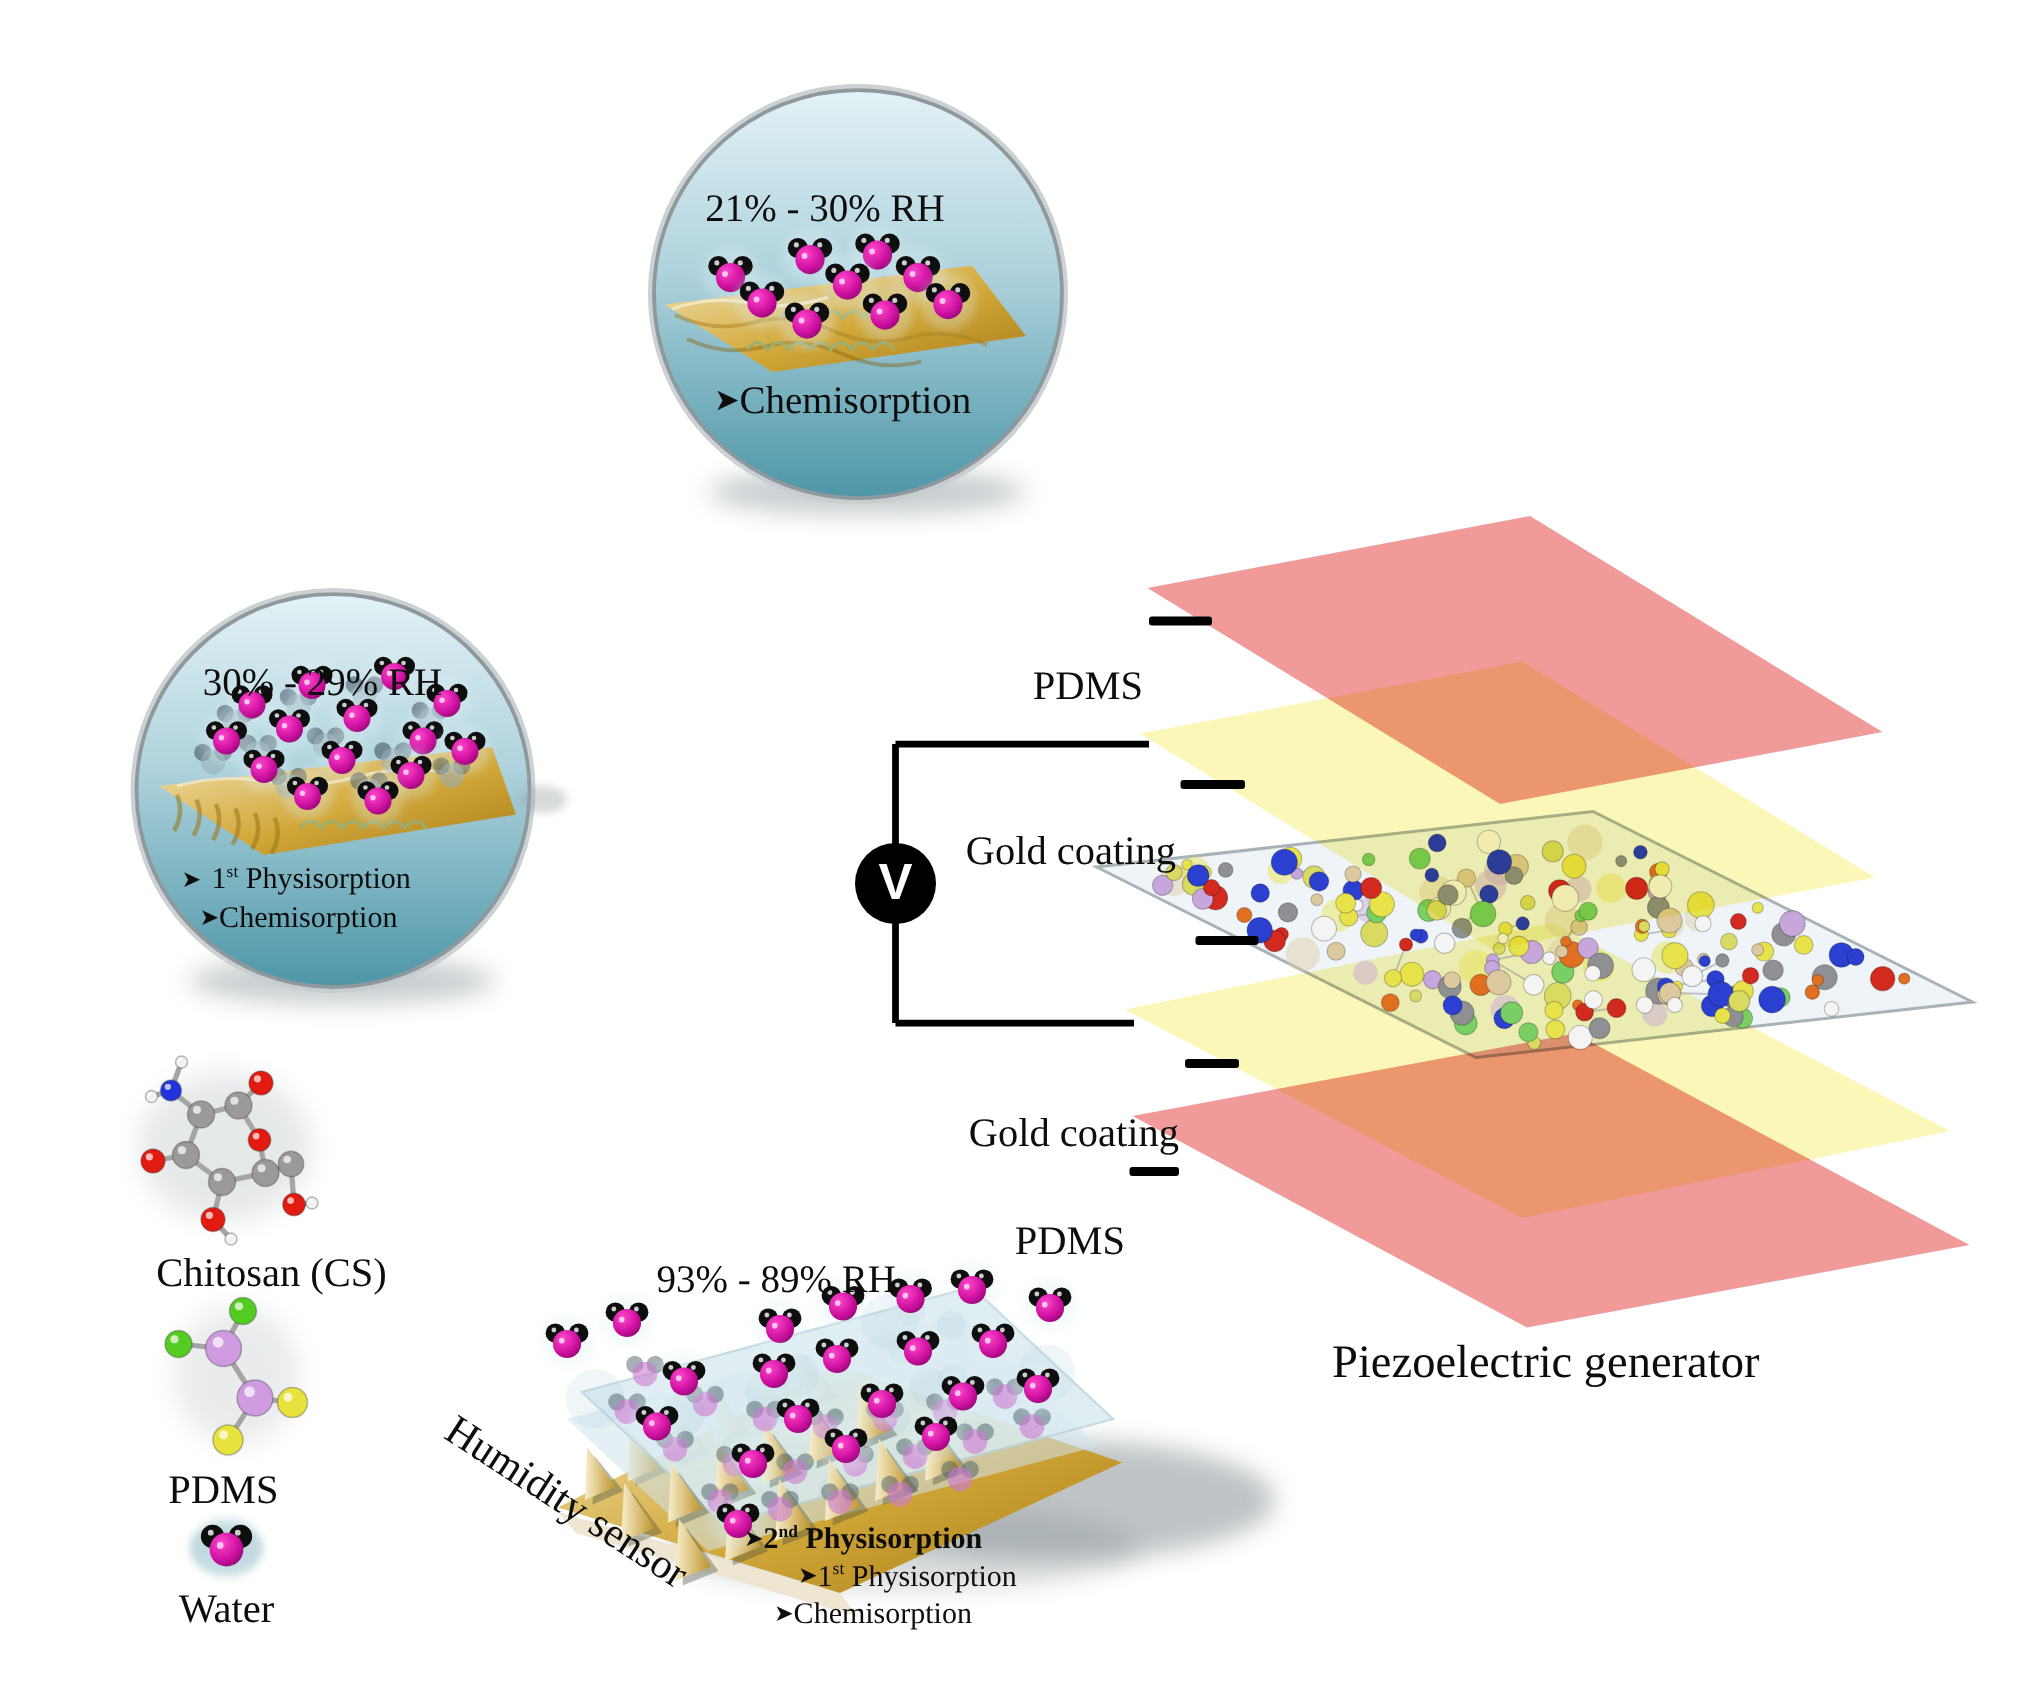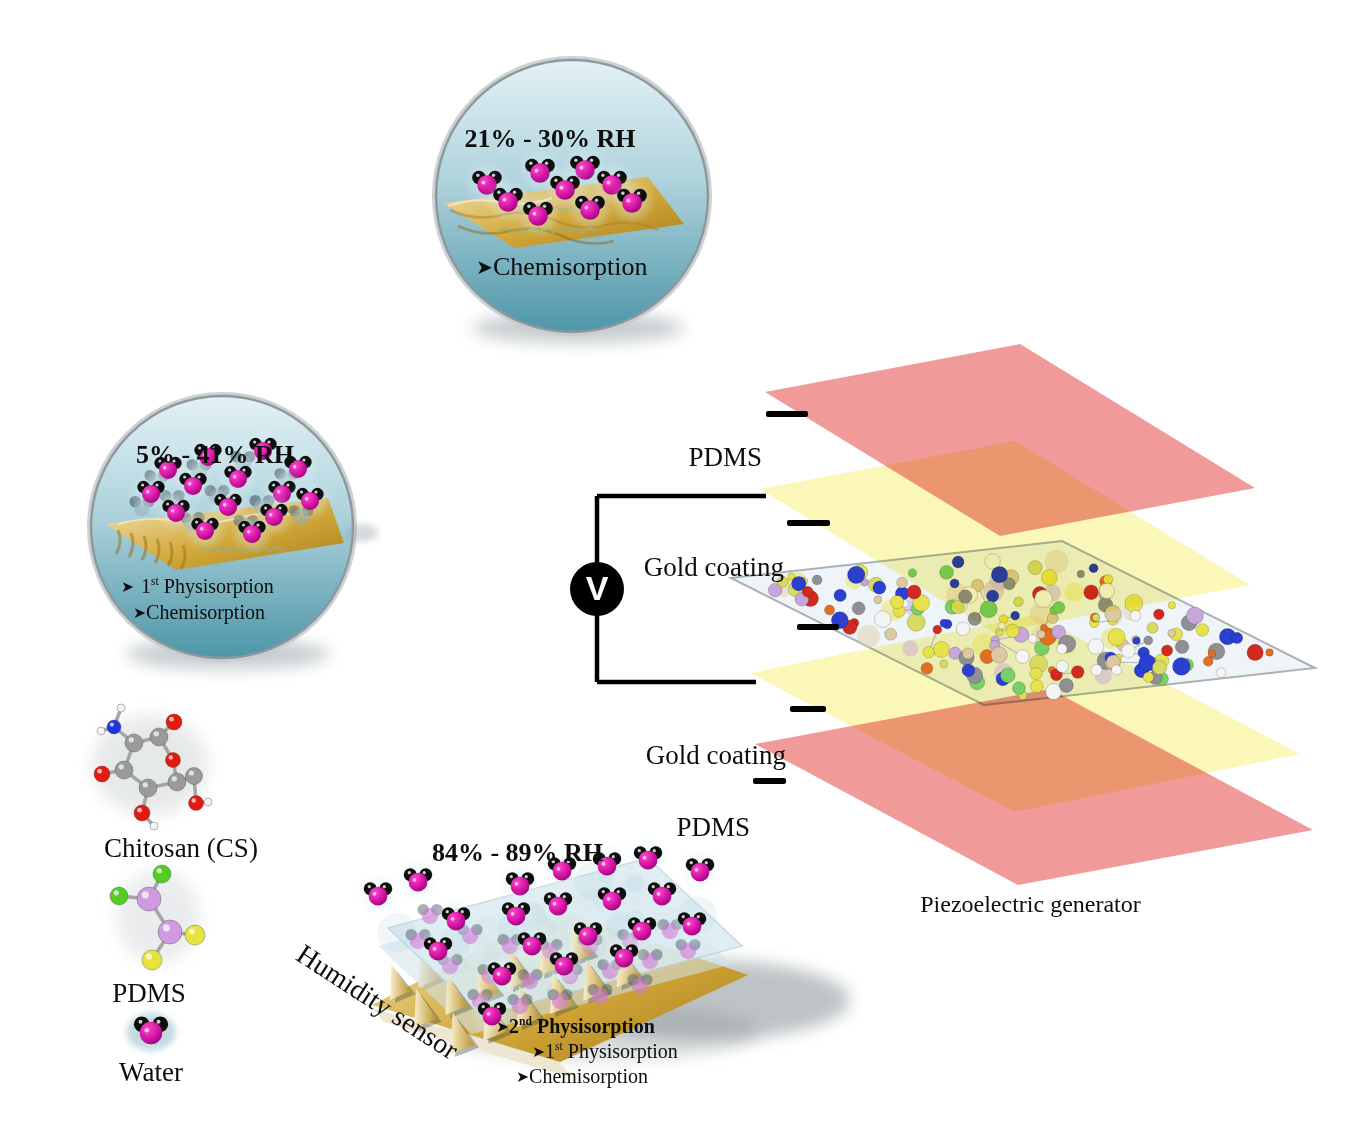--- a/index.html
+++ b/index.html
@@ -1,21 +1,21 @@
 <!DOCTYPE html>
 <html><head>
 <meta charset="utf-8">
 <style>
   html,body{margin:0;padding:0;background:#ffffff;}
   #page{position:relative;width:1350px;height:1124px;background:#ffffff;overflow:hidden;
         font-family:"Liberation Serif",serif;color:#0d0d0d;}
   #art{position:absolute;left:0;top:0;}
   .txt{position:absolute;white-space:nowrap;line-height:1.12;}
   .ctr{text-align:center;}
-  .rgt{text-align:right;margin-top:44px;} .fs26{font-size:26px;font-weight:bold;} .fs27{font-size:27px;} .fs28{font-size:24px;}
+  .rgt{text-align:right;margin-top:44px;} .fs26{font-size:26px;} .fs27{font-size:27px;} .fs28{font-size:31px;}
   .mech{font-size:20px;}
   .mech .arr{font-family:"DejaVu Sans",sans-serif;font-size:78%;vertical-align:1.5px;}
   .mech .arr.sp{margin-right:7px;}
   .mech sup{font-size:58%;line-height:0;}
   .dash{position:absolute;height:6px;background:#000;border-radius:2px;}
   #v-label{color:#ffffff;font-family:"Liberation Sans",sans-serif;font-weight:bold;font-size:34px;}
   #humidity-label{transform:rotate(33deg);transform-origin:0 0;font-size:28px;}
 </style>
 </head>
 <body>
@@ -976,29 +976,29 @@
         </filter>
         <filter id="b4" x="-70%" y="-70%" width="240%" height="240%">
           <feGaussianBlur stdDeviation="3"></feGaussianBlur>
         </filter>
       </defs>
     </svg>
 
   <div class="txt ctr fs26" style="left:450px;top:124px;width:200px;">21% - 30% RH</div>
   <div class="txt mech" style="left:476px;top:252px;font-size:26px;"><span class="arr">➤</span><span>Chemisorption</span></div>
 
-  <div class="txt ctr fs26" style="left:112px;top:440px;width:206px;">5% - 41% RH</div>
+  <div class="txt ctr fs26" style="left:112px;top:440px;width:206px;">30% - 29% RH</div>
   <div class="txt mech" style="left:121px;top:575px;"><span class="arr sp">➤</span><span>1</span><sup>st</sup><span> Physisorption</span></div>
   <div class="txt mech" style="left:133px;top:601px;"><span class="arr">➤</span><span>Chemisorption</span></div>
 
   <div class="txt ctr fs27" style="left:80px;top:833px;width:202px;text-align:center;">Chitosan (CS)</div>
   <div class="txt ctr fs27" style="left:74px;top:978px;width:150px;">PDMS</div>
   <div class="txt ctr fs27" style="left:76px;top:1057px;width:150px;font-family:Liberation Serif, serif;">Water</div>
 
-  <div class="txt ctr fs26" style="left:415px;top:838px;width:205px;">84% - 89% RH</div>
+  <div class="txt ctr fs26" style="left:415px;top:838px;width:205px;">93% - 89% RH</div>
   <div class="txt" id="humidity-label" style="left:308px;top:938px;">Humidity sensor</div>
   <div class="txt mech" style="left:496px;top:1015px;font-weight:bold;"><span class="arr">➤</span><span>2</span><sup>nd</sup><span> Physisorption</span></div>
   <div class="txt mech" style="left:532px;top:1040px;"><span class="arr">➤</span><span>1</span><sup>st</sup><span> Physisorption</span></div>
   <div class="txt mech" style="left:516px;top:1065px;"><span class="arr">➤</span><span>Chemisorption</span></div>
 
   <div class="txt rgt fs27" style="left:640px;top:398px;width:122px;">PDMS</div>
   <div class="txt rgt fs27" style="left:598px;top:508px;width:186px;">Gold coating</div>
   <div class="txt rgt fs27" style="left:598px;top:696px;width:188px;">Gold coating</div>
   <div class="txt rgt fs27" style="left:628px;top:768px;width:122px;">PDMS</div>
   <div class="txt ctr fs28" style="left:828px;top:891px;width:405px;">Piezoelectric generator</div>

